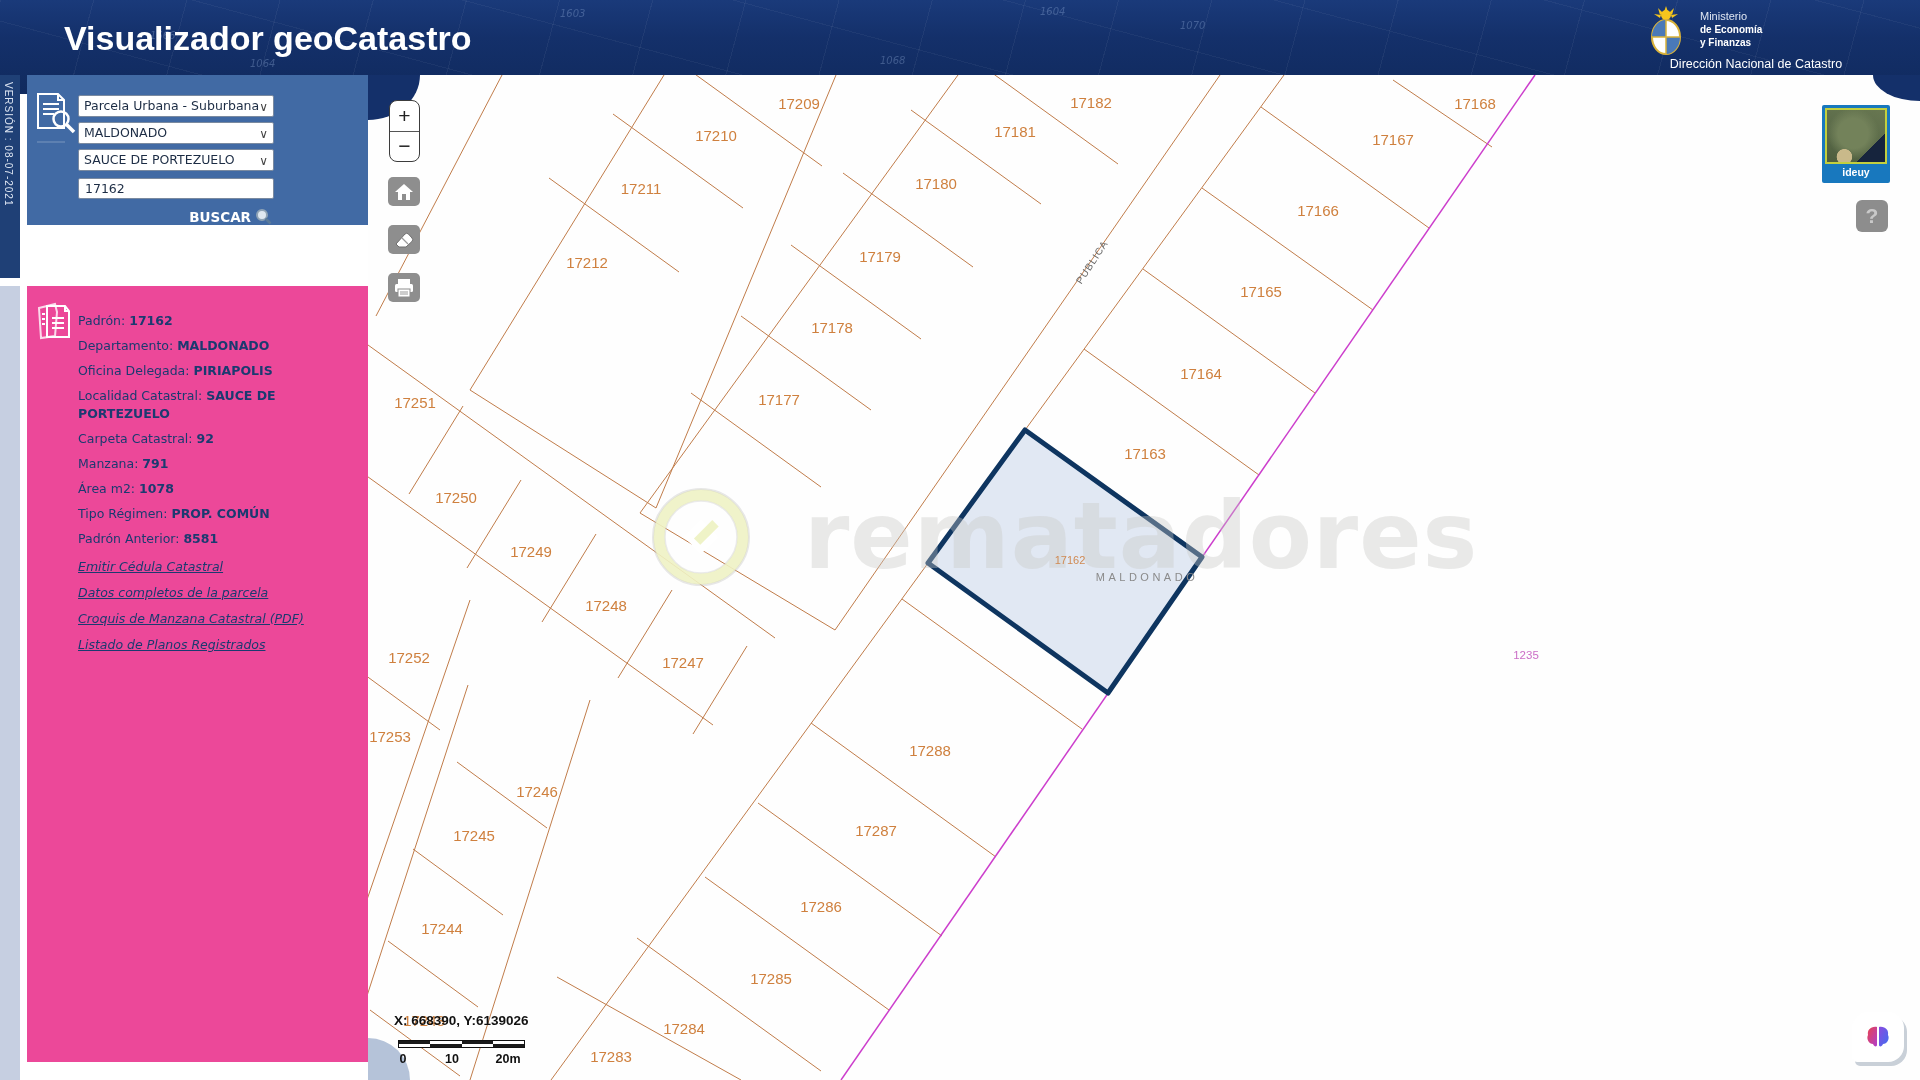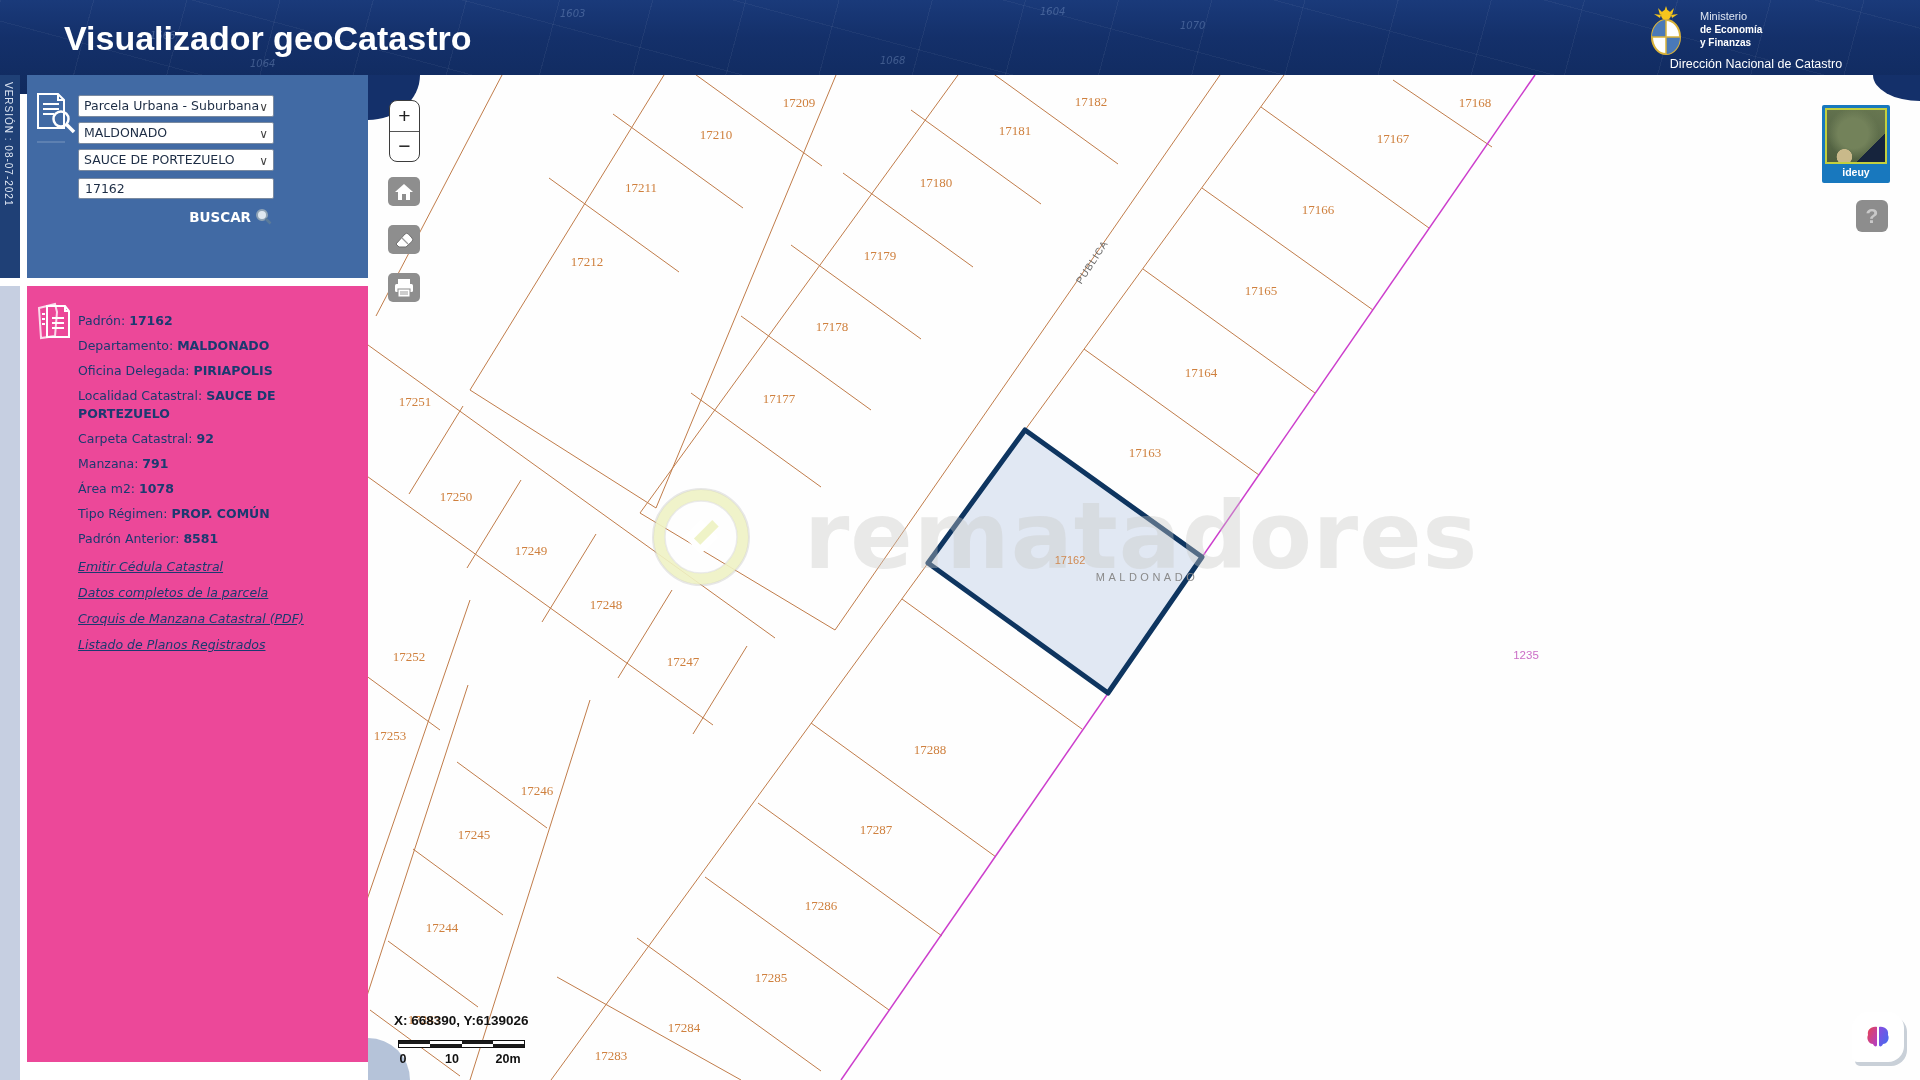--- a/index.html
+++ b/index.html
@@ -33,21 +33,21 @@
   .ministry-sub { position:absolute; left:-12px; top:57px; width:260px; text-align:center;
     font-family:"Liberation Sans",sans-serif; font-size:12.5px; color:#ffffff; }
 
   
   .version-strip-dark { position:absolute; left:0; top:75px; width:20px; height:203px; background:#1f4076; }
   .version-strip-light { position:absolute; left:0; top:286px; width:20px; height:794px; background:#c6cfe1; }
   .version-text { position:absolute; left:3px; top:82px; writing-mode:vertical-rl; color:#dde5f2;
     font-size:10px; letter-spacing:1px; font-family:"Liberation Sans",sans-serif; }
 
   
-  .search-panel { position:absolute; left:27px; top:75px; width:341px; height:203px; background:#416aa4; }
+  .search-panel { position:absolute; left:27px; top:75px; width:341px; height:150px; background:#416aa4; }
   .search-icon { position:absolute; left:7px; top:16px; }
   .field-col { position:absolute; left:51px; top:20px; width:196px; }
   .select { position:relative; width:196px; height:22px; background:#fff; border:1px solid #7a8aa0; border-radius:2px;
     margin-bottom:5px; font-size:12.5px; color:#1c2c44; line-height:20px; padding-left:5px; font-family:"DejaVu Sans",sans-serif; }
   .select .chev { position:absolute; right:5px; top:1px; color:#444; font-size:12px; }
   .search-input { width:196px; height:21px; background:#fff; border:1px solid #7a8aa0; border-radius:2px;
     font-size:12.5px; color:#1c2c44; padding-left:6px; font-family:"DejaVu Sans",sans-serif; margin-top:2px; }
   .buscar-row { position:absolute; right:96px; top:133px; display:flex; align-items:center; gap:4px; cursor:pointer; }
   .buscar-label { color:#ffffff; font-weight:bold; font-size:13.5px; font-family:"DejaVu Sans",sans-serif; }
 
@@ -58,22 +58,22 @@
   .info-row b { font-weight:bold; }
   .info-links { margin-top:12px; }
   .info-links a { display:block; margin-bottom:11px; color:#1b3a70; font-style:italic; font-size:12.5px;
     text-decoration:underline; cursor:pointer; }
 
   
   .map { position:absolute; left:368px; top:75px; width:1552px; height:1005px; background:#fefefe; overflow:hidden; }
   .map svg.geo { position:absolute; left:0; top:0; }
 
   .label-layer { position:absolute; inset:0; pointer-events:none; }
-  .plbl { position:absolute; transform:translate(-50%,-50%); font-family:Liberation Serif, serif;
-    font-size:13px; color:#cf803e; white-space:nowrap; }
+  .plbl { position:absolute; transform:translate(-50%,-50%); font-family:Liberation Sans, sans-serif;
+    font-size:15px; color:#cf803e; white-space:nowrap; }
   .lbl-selected { position:absolute; transform:translate(-50%,-50%); font-family:"Liberation Sans",sans-serif;
     font-size:11px; color:#d08a52; }
   .lbl-maldonado { position:absolute; transform:translate(-50%,-50%); font-family:"Liberation Sans",sans-serif;
     font-size:11px; color:#8a8a8a; letter-spacing:3.5px; }
   .lbl-publica { position:absolute; transform:translate(-50%,-50%) rotate(-57deg); font-family:"Liberation Sans",sans-serif;
     font-size:10px; color:#666; letter-spacing:1px; }
   .lbl-1235 { position:absolute; transform:translate(-50%,-50%); font-family:"Liberation Sans",sans-serif;
     font-size:11.5px; color:#cb6ec6; }
 
   

